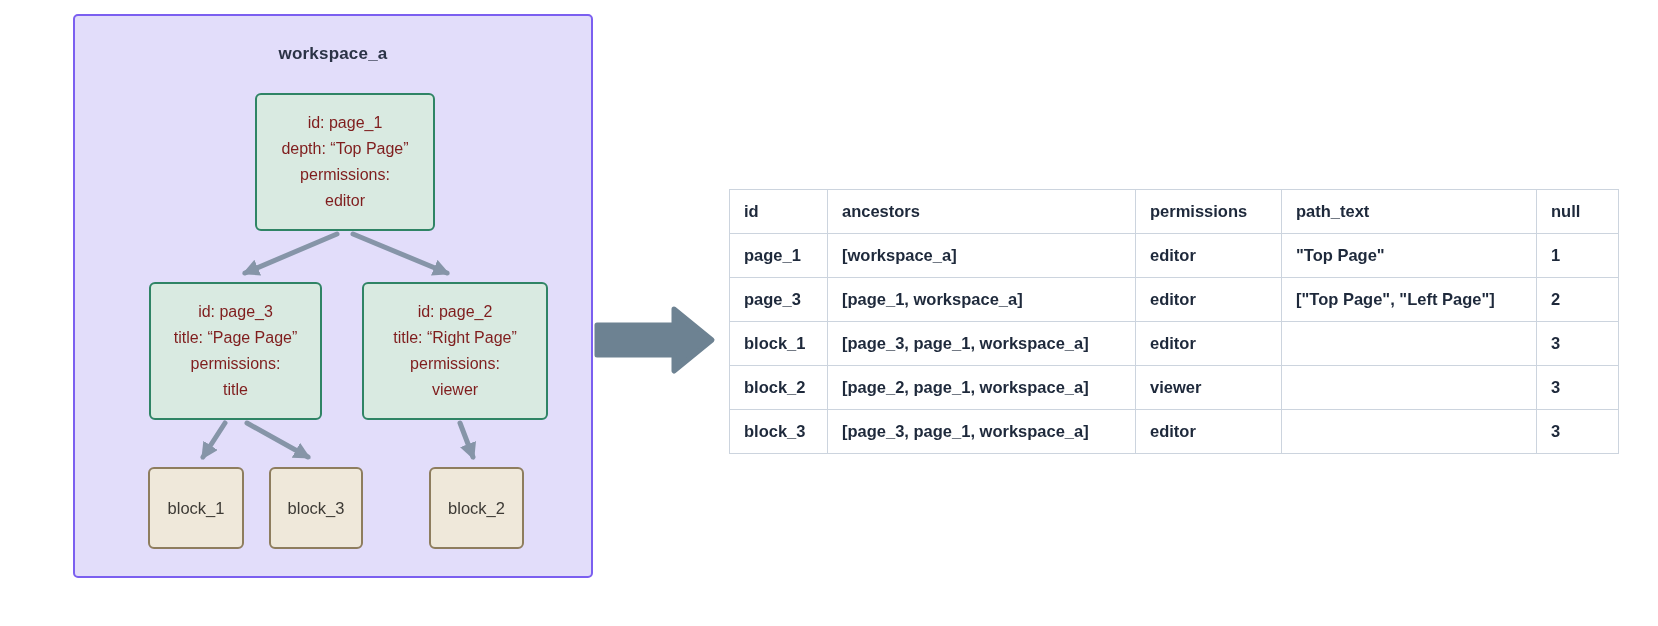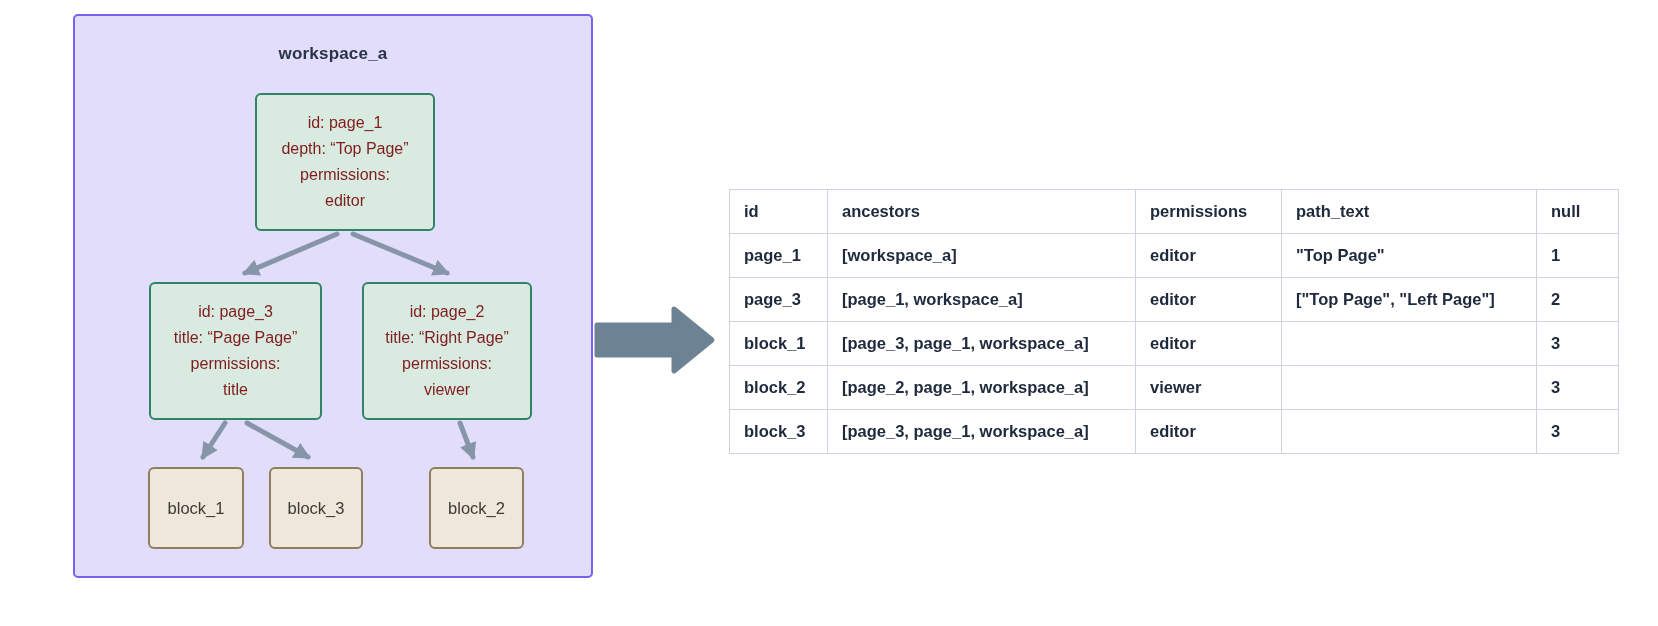--- a/index.html
+++ b/index.html
@@ -82,21 +82,21 @@
       <div>editor</div>
     </div>
 
     <div class="node page-node" style="left:74px;top:266px;width:173px;height:138px;">
       <div>id: page_3</div>
       <div>title: “Page Page”</div>
       <div>permissions:</div>
       <div>title</div>
     </div>
 
-    <div class="node page-node" style="left:287px;top:266px;width:170px;height:138px;">
+    <div class="node page-node" style="left:287px;top:266px;width:186px;height:138px;">
       <div>id: page_2</div>
       <div>title: “Right Page”</div>
       <div>permissions:</div>
       <div>viewer</div>
     </div>
 
     <div class="node block-node" style="left:73px;top:451px;width:96px;height:82px;">
       <span>block_1</span>
     </div>
     <div class="node block-node" style="left:194px;top:451px;width:94px;height:82px;">

